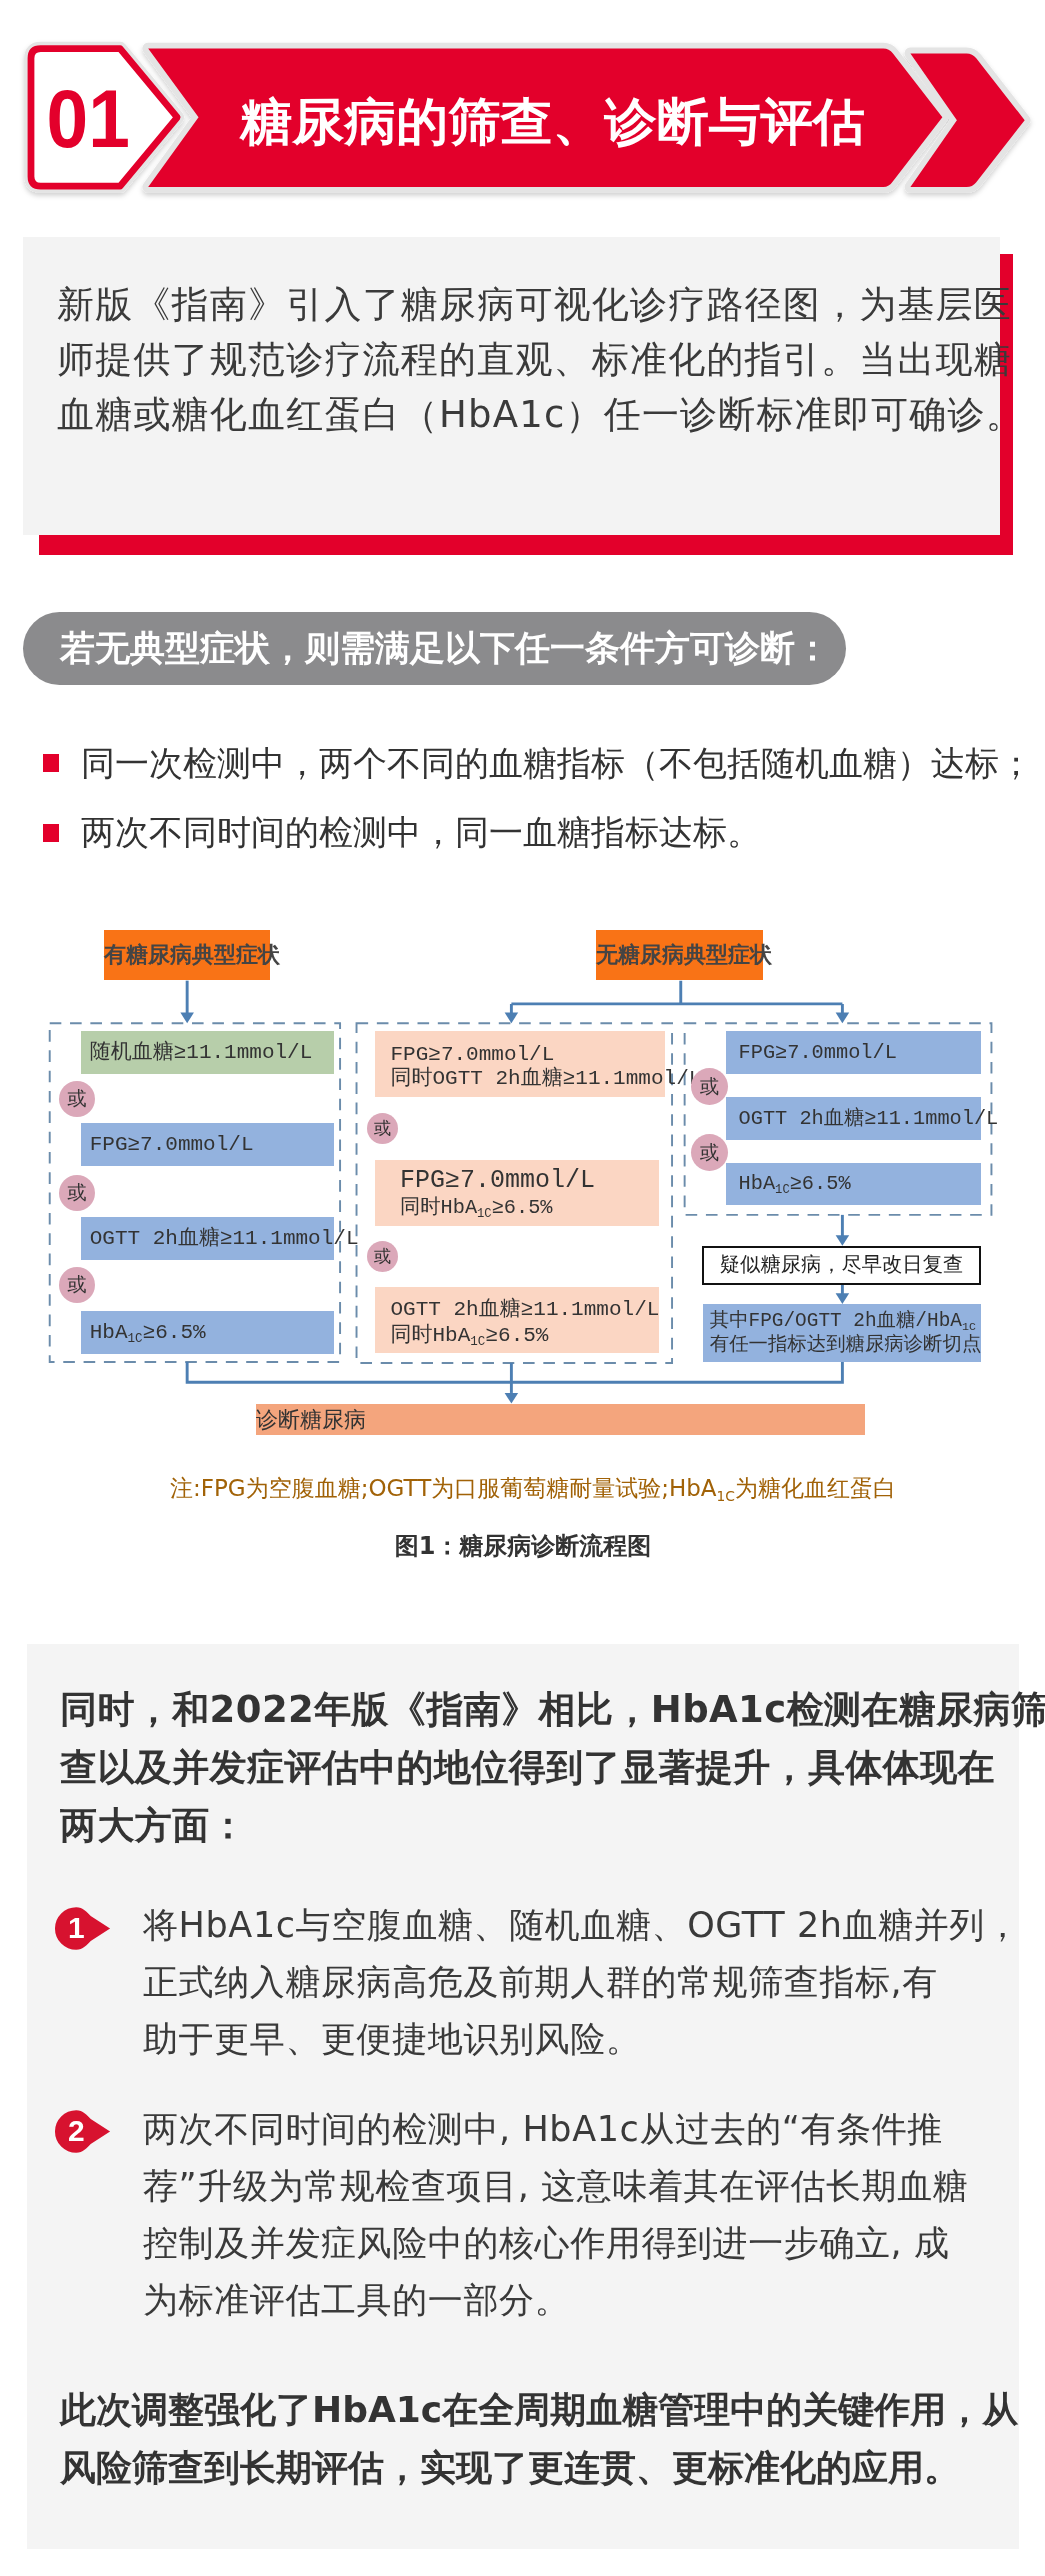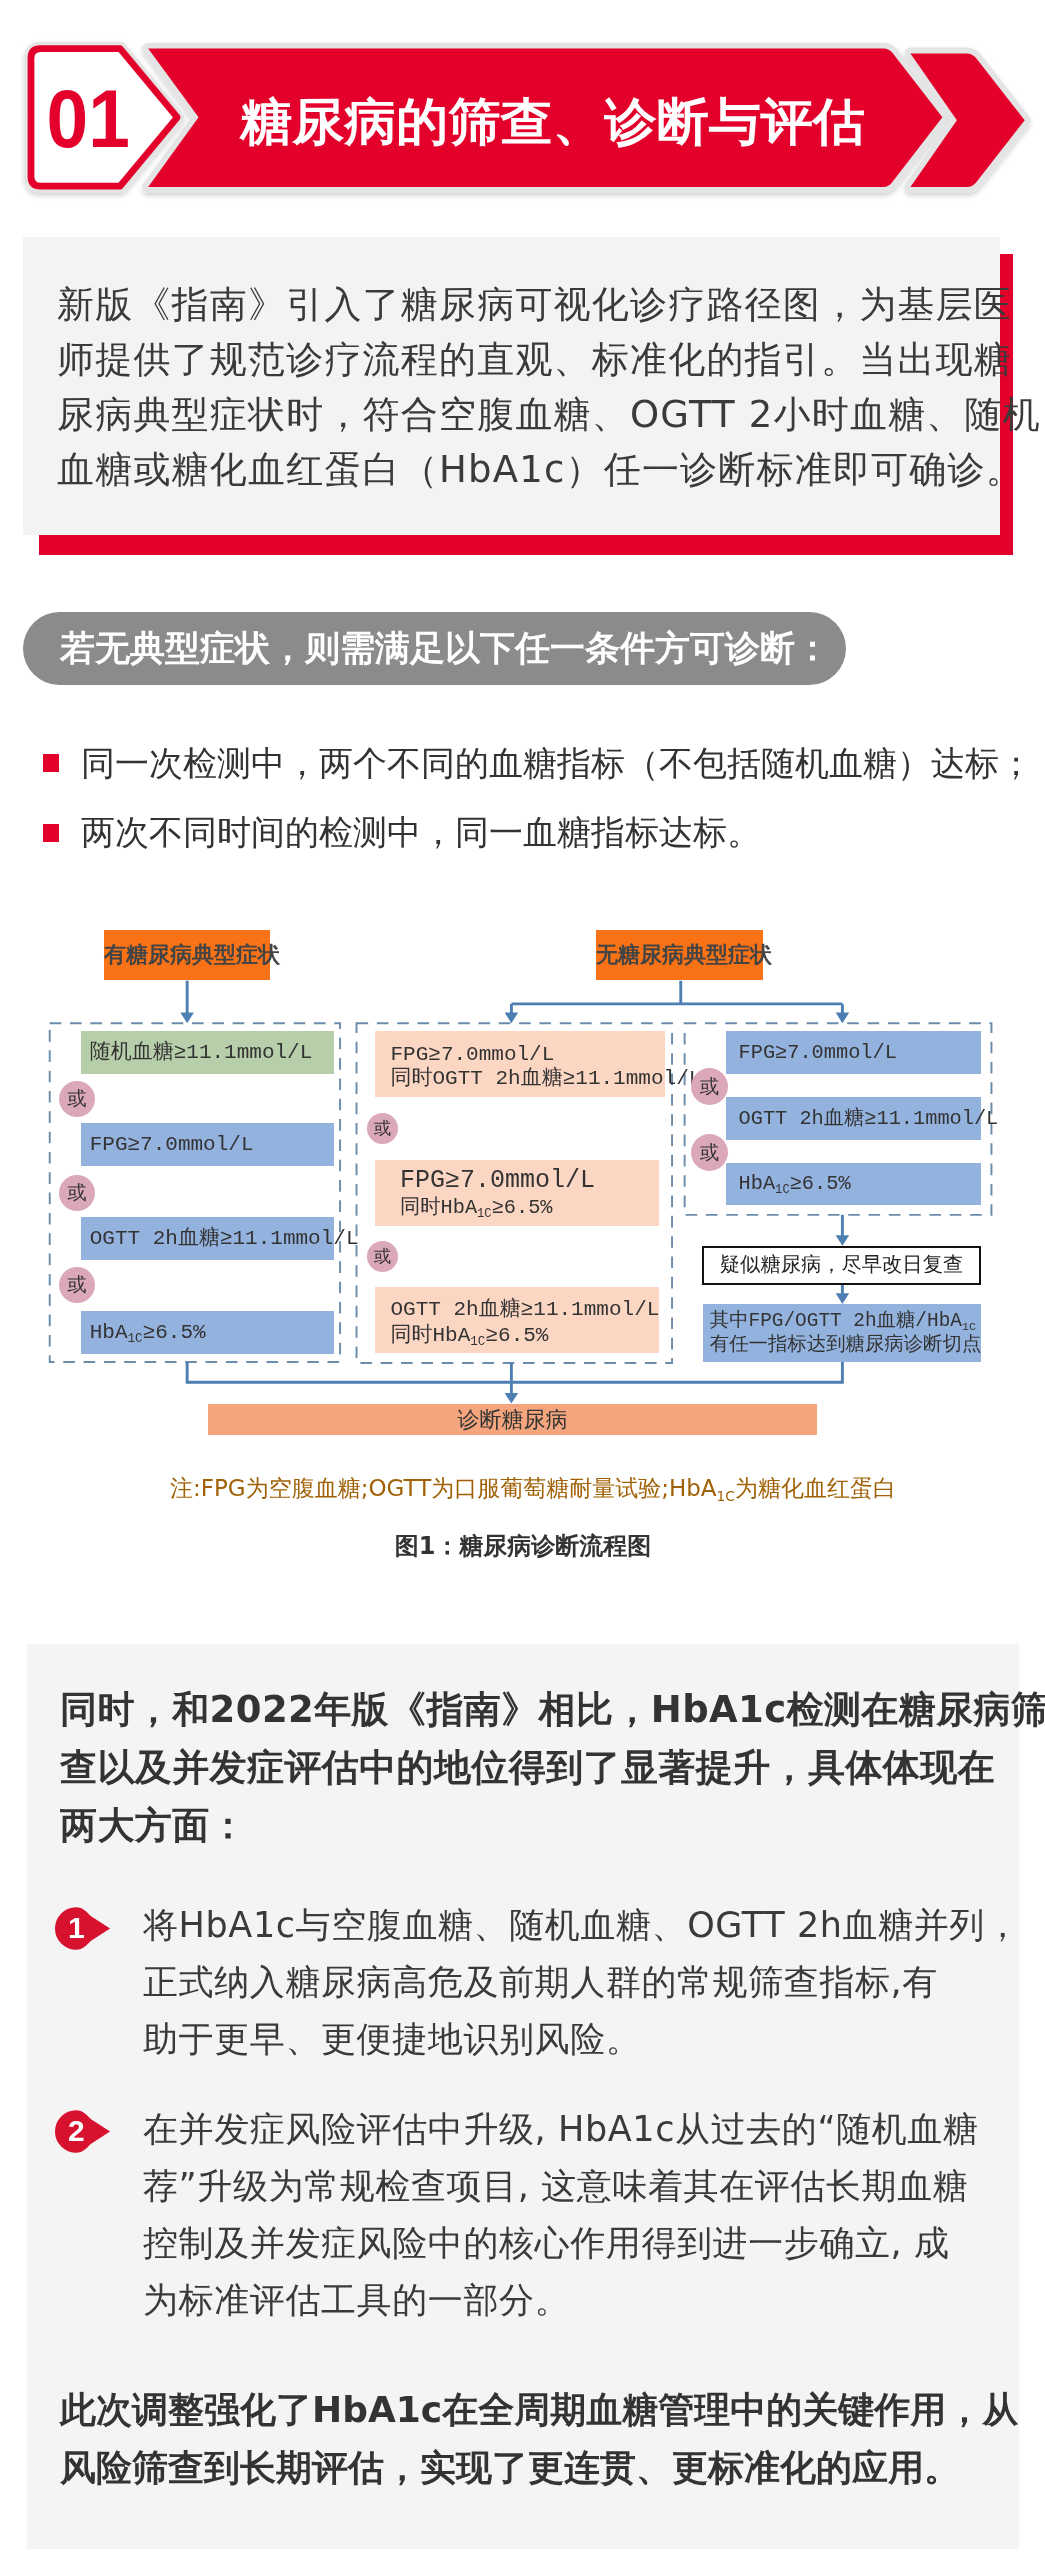--- a/index.html
+++ b/index.html
@@ -26,21 +26,21 @@
     
     .fc-head { background: #f97316; color: #444444; font-size: 22px; font-weight: 600; text-align: center; }
     .fc-box { box-sizing: border-box; color: #333333; font-size: 21px; font-family: Liberation Mono, monospace; }
     .fc-green { background: #b7ceaa; }
     .fc-blue { background: #93b2de; }
     .fc-peach { background: #fbd6c3; }
     .single { line-height: 43px; padding-left: 8.7px; }
     .fc-or { border-radius: 50%; background: #dba8b9; color: #333; text-align: center; font-size: 19.4px; }
     .fc-suspect { box-sizing: border-box; background: #ffffff; border: 2.9px solid #111111; color: #222222;
                   font-size: 20.3px; font-weight: normal; text-align: center; line-height: 33px; }
-    .fc-result { background: #f4a57d; color: #333333; font-size: 22px; text-align: center; line-height: 31px; }
+    .fc-result { background: #f4a57d; color: #333333; font-size: 22px; line-height: 31px; margin-left: 48px; }
     sub.s { font-size: 60%; vertical-align: -0.35em; line-height: 0; }
 
     .note { left: 10px; width: 1046px; text-align: center; font-size: 23px; color: #a16207; }
     .caption { left: 0; width: 1046px; text-align: center; font-size: 24px; font-weight: bold; color: #333333; }
 
     
     .sec2-box { left: 27px; top: 1644px; width: 992px; height: 905px; background: #f4f4f4; }
     .sec2-intro { left: 60px; top: 1681px; font-size: 37px; line-height: 58px; font-weight: bold; letter-spacing: 0.4px; color: #333333; }
     .item-text { left: 143px; font-size: 35px; line-height: 57px; color: #3a3a3a; letter-spacing: 0.6px; }
     .badge { left: 54px; width: 58px; height: 45px; }
@@ -70,21 +70,20 @@
     <path d="M153,50 H912 Q918,50 922,55 L973,121 L922,187 Q918,193 912,193 H153 L205,121 Z" fill="#e3002b"></path>
     <path d="M940,55 H998 Q1004,55 1008,60 L1058,124 L1008,188 Q1004,193 998,193 H940 L988,124 Z" fill="#e3002b"></path>
     <text x="248" y="143" font-size="52" font-weight="bold" fill="#ffffff" textLength="645" lengthAdjust="spacingAndGlyphs" font-family="DejaVu Sans, sans-serif">糖尿病的筛查、诊断与评估</text>
   </svg>
 
   <div class="abs intro-shadow"></div>
   <div class="abs intro-box"></div>
   <div class="abs intro-text">
     <div class="nowrap">新版《指南》引入了糖尿病可视化诊疗路径图，为基层医</div>
     <div class="nowrap">师提供了规范诊疗流程的直观、标准化的指引。当出现糖</div>
-    <div class="nowrap">尿病典型症状时，符合空腹血糖、OGTT 2小时血糖、随机</div>
     <div class="nowrap">血糖或糖化血红蛋白（HbA1c）任一诊断标准即可确诊。</div>
   </div>
 
   <div class="abs pill nowrap">若无典型症状，则需满足以下任一条件方可诊断：</div>
 
   <div class="abs bullet-sq" style="top:754px"></div>
   <div class="abs bullet-text nowrap" style="top:739px">同一次检测中，两个不同的血糖指标（不包括随机血糖）达标；</div>
   <div class="abs bullet-sq" style="top:824px"></div>
   <div class="abs bullet-text nowrap" style="top:808px">两次不同时间的检测中，同一血糖指标达标。</div>
 
@@ -175,21 +174,21 @@
     <div class="nowrap">助于更早、更便捷地识别风险。</div>
   </div>
 
   <div class="abs badge" style="top:2109px">
     <svg width="58" height="45" viewBox="0 0 60 46">
       <path d="M23,1 A22,22 0 1 0 23,45 C30,45 34,40 38,36 L58,23 L38,10 C34,6 30,1 23,1 Z" fill="#d7122f"></path>
       <text x="23" y="33" text-anchor="middle" font-size="31" font-weight="bold" fill="#ffffff" font-family="Liberation Sans, sans-serif">2</text>
     </svg>
   </div>
   <div class="abs item-text" style="top:2101px">
-    <div class="nowrap">在并发症风险评估中升级, HbA1c从过去的“随机血糖</div>
+    <div class="nowrap">两次不同时间的检测中, HbA1c从过去的“有条件推</div>
     <div class="nowrap">荐”升级为常规检查项目, 这意味着其在评估长期血糖</div>
     <div class="nowrap">控制及并发症风险中的核心作用得到进一步确立, 成</div>
     <div class="nowrap">为标准评估工具的一部分。</div>
   </div>
 
   <div class="abs conclusion">
     <div class="nowrap">此次调整强化了HbA1c在全周期血糖管理中的关键作用，从</div>
     <div class="nowrap">风险筛查到长期评估，实现了更连贯、更标准化的应用。</div>
   </div>
 

